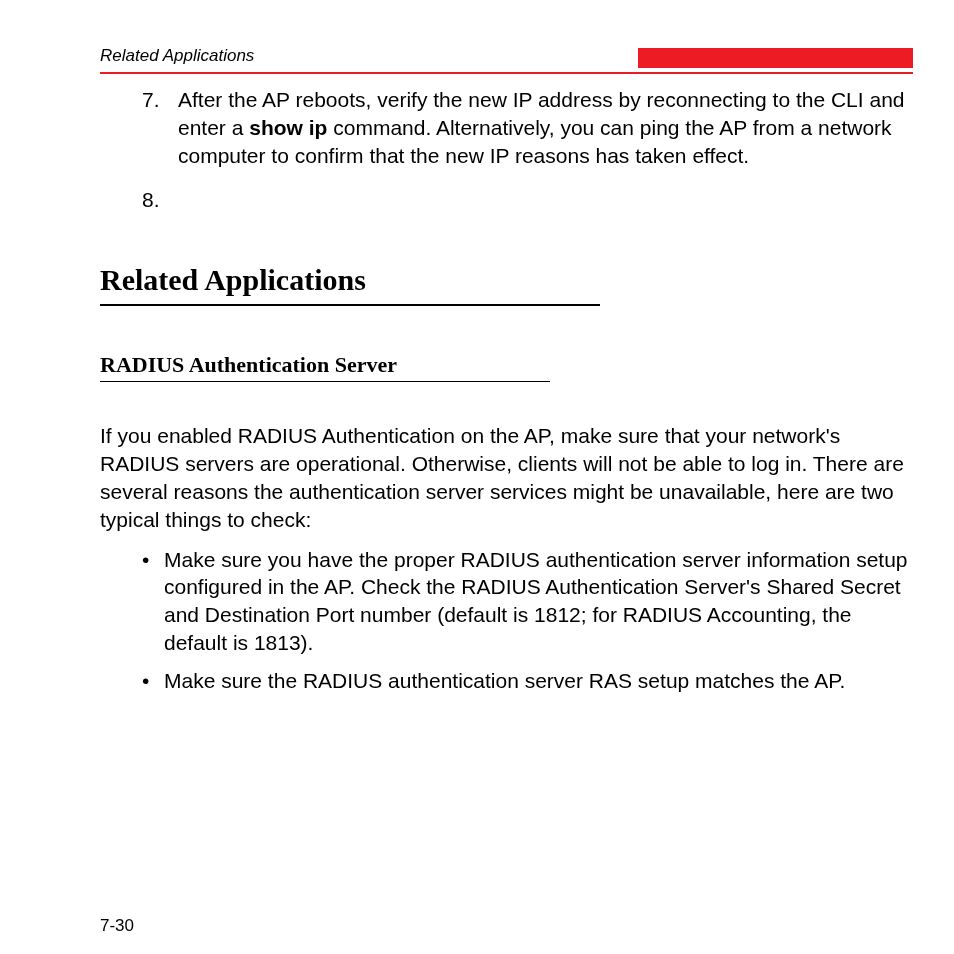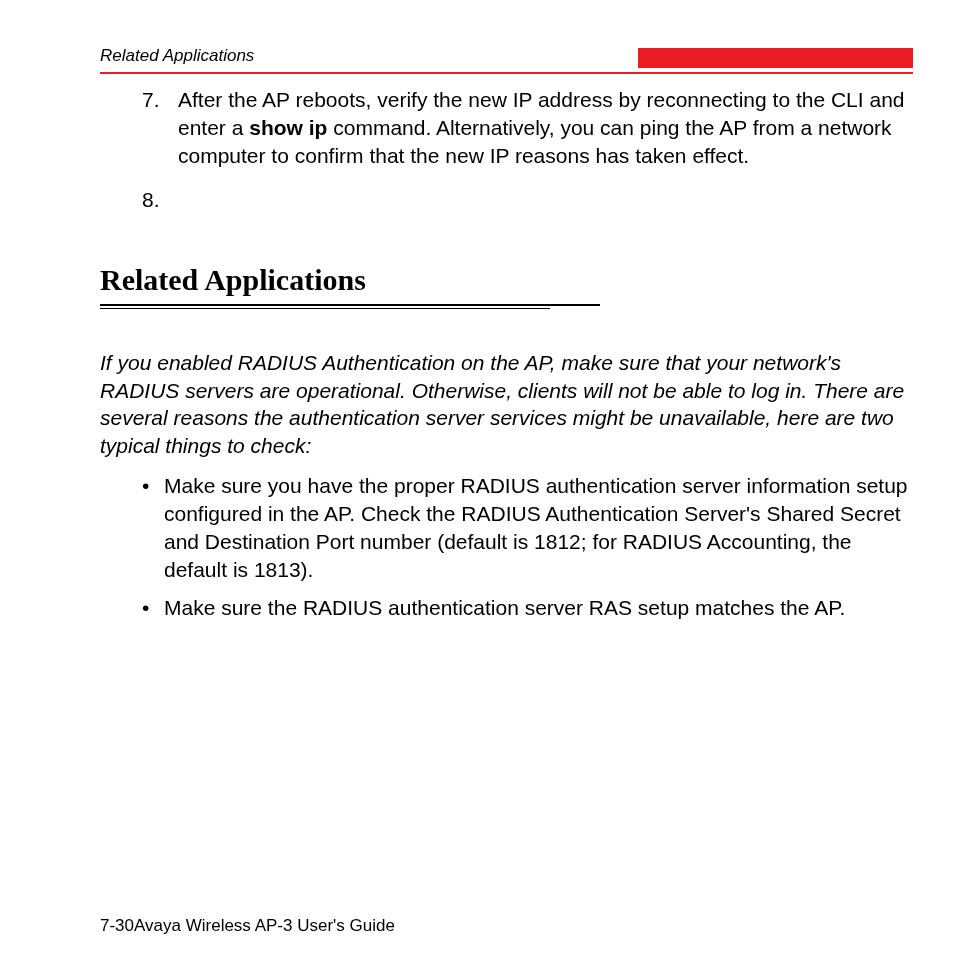--- a/index.html
+++ b/index.html
@@ -81,21 +81,20 @@
     margin-bottom: 2px;
   }
   .h2-rule {
     border: none;
     border-top: 1.5px solid #000;
     margin: 2px 0 0 0;
     width: 450px;
   }
   .para {
     margin: 40px 0 12px 0;
-    font-style: italic;
   }
   .ul-item {
     display: flex;
     margin: 6px 0 10px 0;
     padding-left: 42px;
   }
   .bullet {
     width: 22px;
     flex: 0 0 22px;
   }
@@ -130,34 +129,34 @@
       </div>
     </div>
 
     <div class="ol-item">
       <div class="ol-num">8.</div>
     </div>
 
     <div class="h1">Related Applications</div>
     <hr class="h1-rule">
 
+    <div class="h2">RADIUS Authentication Server</div>
     <hr class="h2-rule">
 
     <div class="para">If you enabled RADIUS Authentication on the AP, make sure that your network's RADIUS servers are operational. Otherwise, clients will not be able to log in. There are several reasons the authentication server services might be unavailable, here are two typical things to check:</div>
 
     <div class="ul-item">
       <div class="bullet">•</div>
       <div class="ol-text">Make sure you have the proper RADIUS authentication server information setup configured in the AP. Check the RADIUS Authentication Server's Shared Secret and Destination Port number (default is 1812; for RADIUS Accounting, the default is 1813).</div>
     </div>
 
     <div class="ul-item">
       <div class="bullet">•</div>
       <div class="ol-text">Make sure the RADIUS authentication server RAS setup matches the AP.</div>
     </div>
 
   </div>
 
   <div class="footer">
     <span>7-30</span>
-    <span>Avaya Wireless AP-3 User's Guide</span>
   </div>
 
 </div>
 
 </body></html>

